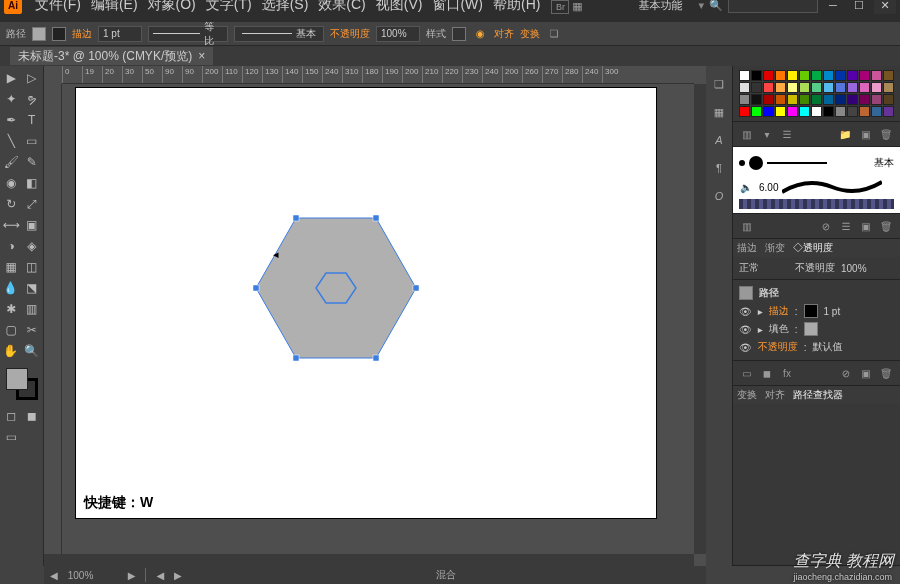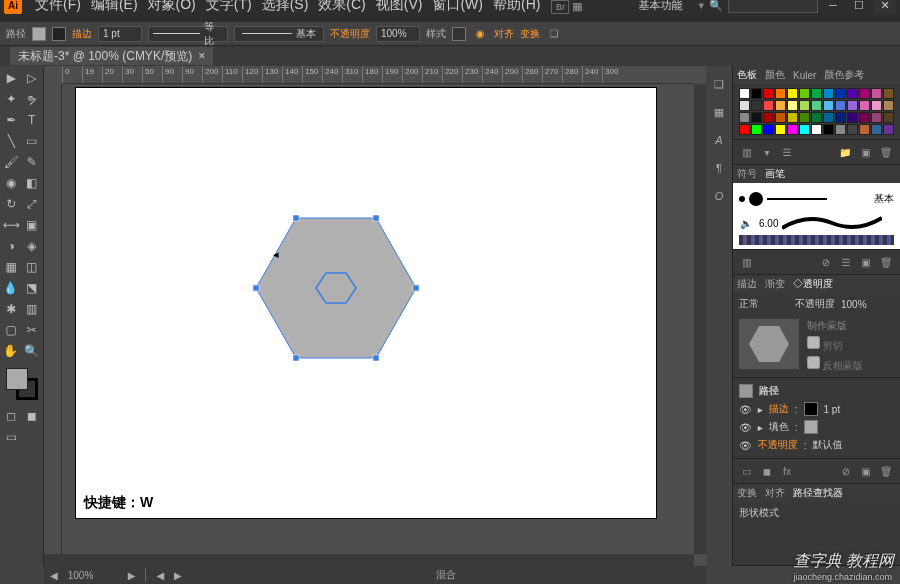--- a/index.html
+++ b/index.html
@@ -326,26 +326,20 @@
     <div class="dock-ico">❏</div>
     <div class="dock-ico">▦</div>
     <div class="dock-ico" style="font-style:italic">A</div>
     <div class="dock-ico">¶</div>
     <div class="dock-ico" style="font-style:italic">O</div>
   </div>
 
   <div class="panels">
 
     <div class="panel">
-      <div class="panel-tabs">
-        <span class="ptab active">色板</span>
-        <span class="ptab">颜色</span>
-        <span class="ptab">Kuler</span>
-        <span class="ptab">颜色参考</span>
-      </div>
       <div class="panel-body">
         <div class="swatches" id="swGrid">
             <div class="sw" style="background: rgb(255, 255, 255);"></div>
             <div class="sw" style="background: rgb(0, 0, 0);"></div>
             <div class="sw" style="background: rgb(224, 0, 0);"></div>
             <div class="sw" style="background: rgb(255, 119, 0);"></div>
             <div class="sw" style="background: rgb(255, 238, 0);"></div>
             <div class="sw" style="background: rgb(102, 204, 0);"></div>
             <div class="sw" style="background: rgb(0, 170, 68);"></div>
             <div class="sw" style="background: rgb(0, 136, 204);"></div>
@@ -399,24 +393,20 @@
         <div class="ico-small">▥</div>
         <div class="ico-small">▾</div>
         <div class="ico-small">☰</div>
         <div class="ico-small" style="margin-left:auto">📁</div>
         <div class="ico-small">▣</div>
         <div class="ico-small">🗑</div>
       </div>
     </div>
 
     <div class="panel">
-      <div class="panel-tabs">
-        <span class="ptab">符号</span>
-        <span class="ptab active">画笔</span>
-      </div>
       <div class="panel-body" style="background:#fff;color:#000">
         <div class="brush-row">
           <span style="width:6px;height:6px;background:#000;border-radius:50%"></span>
           <span class="brush-dot"></span>
           <span class="brush-thin"></span>
           <span style="margin-left:auto;font-size:10px">基本</span>
         </div>
         <div class="brush-row">
           <span class="ico-small" style="color:#000">🔈</span>
           <span>6.00</span>
@@ -438,32 +428,20 @@
     <div class="panel">
       <div class="panel-tabs">
         <span class="ptab">描边</span>
         <span class="ptab">渐变</span>
         <span class="ptab active">◇透明度</span>
       </div>
       <div class="panel-body" style="display:flex;gap:6px;align-items:center">
         <div class="dd" style="width:50px">正常</div>
         <span>不透明度</span>
         <div class="dd" style="width:40px">100%</div>
-      </div>
-      <div class="panel-body" style="display:flex;gap:8px">
-        <div class="appearance-preview">
-          <svg width="40" height="36">
-              <polygon points="10,0 30,0 40,18 30,36 10,36 0,18" fill="#999"></polygon>
-            </svg>
-        </div>
-        <div style="display:flex;flex-direction:column;gap:3px;font-size:10px">
-          <span style="color:#888">制作蒙版</span>
-          <label style="color:#777"><input type="checkbox" disabled="" style=""> <span>剪切</span></label>
-          <label style="color:#777"><input type="checkbox" disabled="" style=""> <span>反相蒙版</span></label>
-        </div>
       </div>
     </div>
 
     <div class="panel">
       <div class="panel-body">
         <div class="appearance-row">
           <div class="sq-swatch" style="background:#999"></div>
           <b>路径</b>
         </div>
         <div class="appearance-row">
@@ -493,23 +471,20 @@
         <div class="ico-small">▣</div>
         <div class="ico-small">🗑</div>
       </div>
     </div>
 
     <div class="panel" style="flex:1">
       <div class="panel-tabs">
         <span class="ptab">变换</span>
         <span class="ptab">对齐</span>
         <span class="ptab active">路径查找器</span>
-      </div>
-      <div class="panel-body">
-        <div>形状模式</div>
       </div>
     </div>
 
   </div>
 </div>
 
 <div class="status">
   <span>◀</span>
   <div class="dd" style="width:50px">100%</div>
   <span>▶</span>

